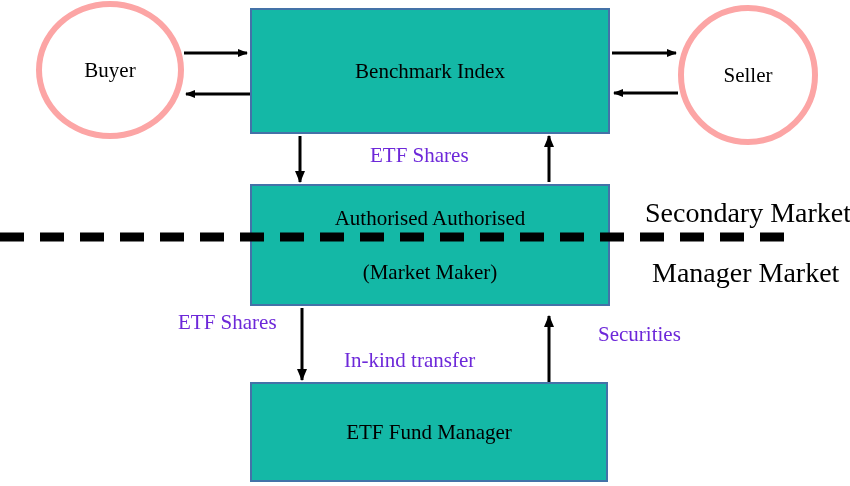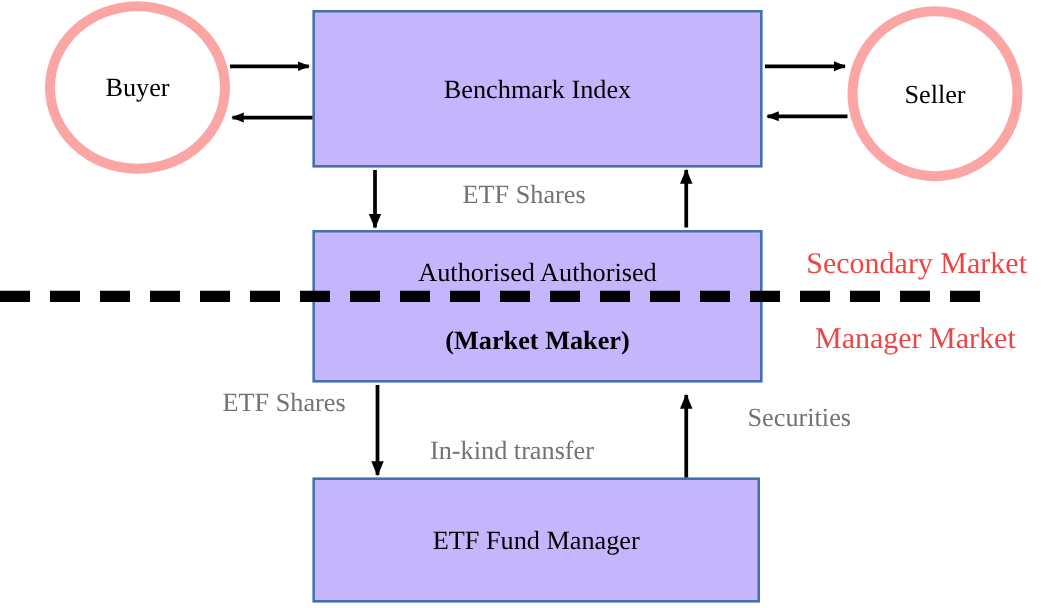--- a/index.html
+++ b/index.html
@@ -10,58 +10,58 @@
   #diagram-root {
     position: relative;
     width: 850px;
     height: 486px;
     background: #ffffff;
     font-family: "Liberation Serif", "DejaVu Serif", serif;
     overflow: hidden;
   }
   .node-box {
     position: absolute;
-    background: #c4b5fd;
+    background: #14b8a6;
     border: 2px solid #4472a8;
     box-sizing: border-box;
     display: flex;
     flex-direction: column;
     align-items: center;
     justify-content: center;
   }
   .node-circle {
     position: absolute;
     background: #ffffff;
-    border: 8px solid #fca5a5;
+    border: 6px solid #fca5a5;
     border-radius: 50%;
     box-sizing: border-box;
     display: flex;
     align-items: center;
     justify-content: center;
   }
   .node-label {
     color: #000000;
     font-size: 21px;
     line-height: 1.25;
     text-align: center;
     white-space: nowrap;
   }
-  .node-label.l2 { margin-top: 10px; font-weight: bold; }
+  .node-label.l2 { margin-top: 10px; }
   .node-label.l1 { margin-bottom: 18px; }
   .edge-label {
     position: absolute;
-    color: #737373;
+    color: #6d28d9;
     font-size: 21px;
     white-space: nowrap;
     line-height: 1;
   }
   .market-label {
     position: absolute;
-    color: #ef4444;
-    font-size: 24px;
+    color: #000000;
+    font-size: 28px;
     white-space: nowrap;
     line-height: 1;
   }
   svg.overlay {
     position: absolute;
     left: 0;
     top: 0;
     width: 850px;
     height: 486px;
     pointer-events: none;

